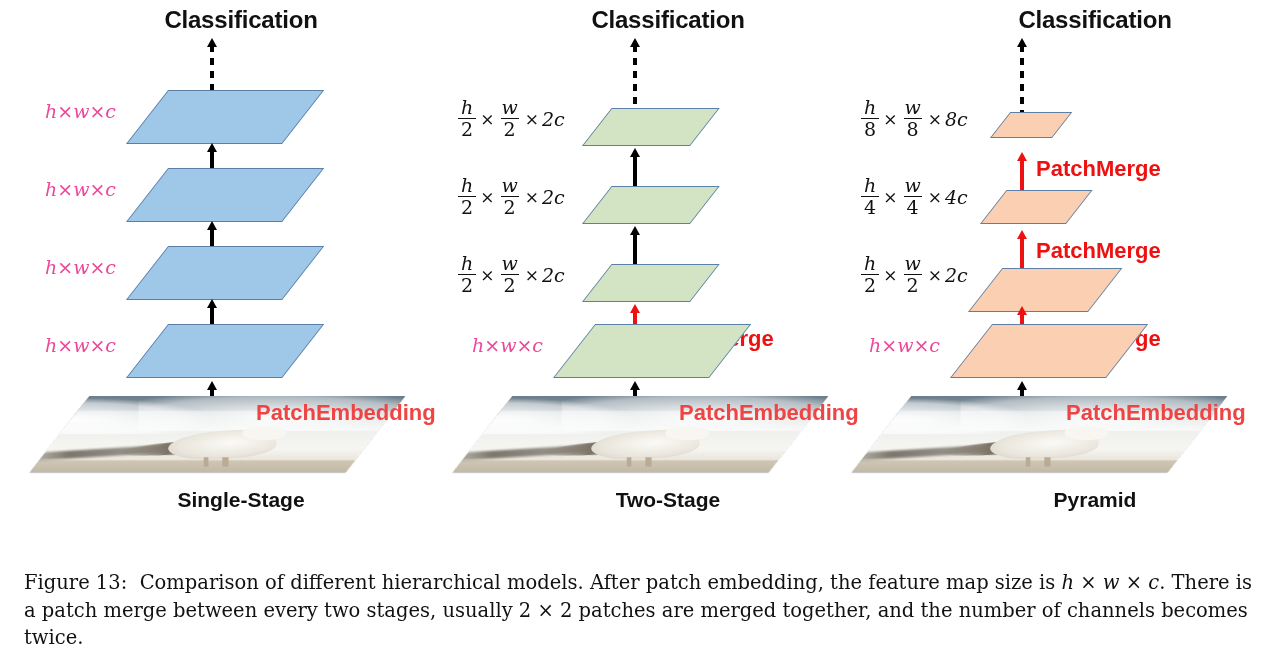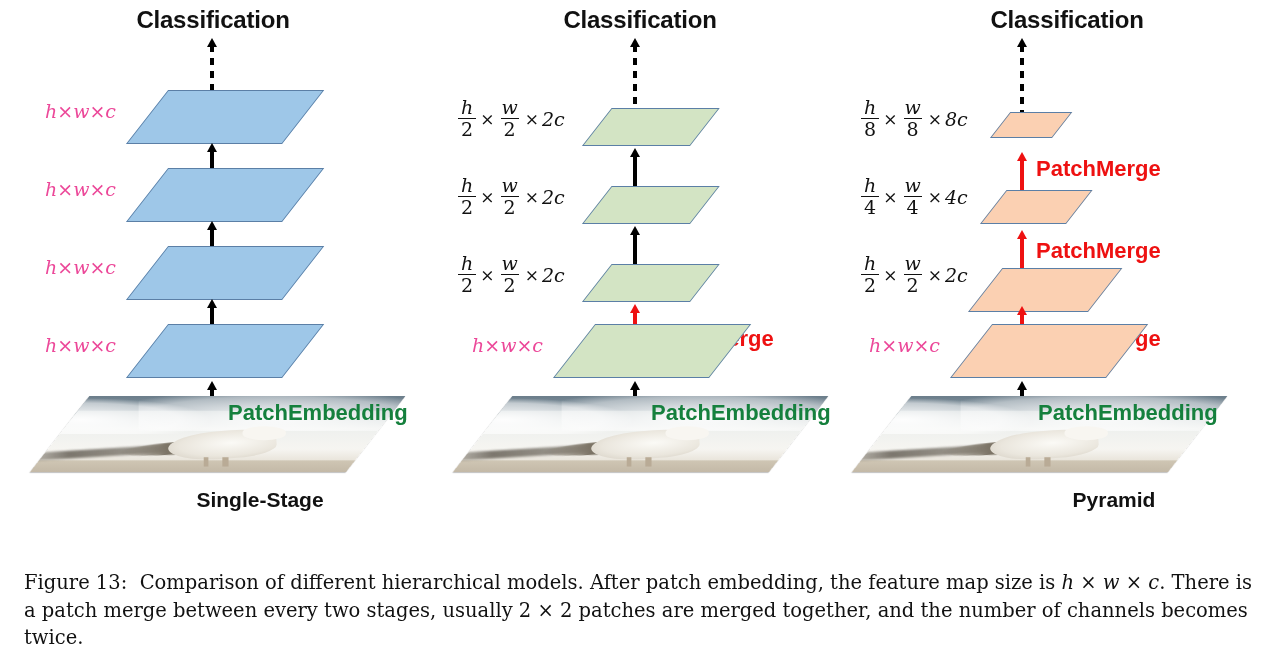--- a/index.html
+++ b/index.html
@@ -5,21 +5,21 @@
   * { box-sizing: border-box; }
   html, body {
     margin: 0; padding: 0;
     width: 1280px; height: 648px;
     background: #ffffff;
     font-family: "Liberation Sans", sans-serif;
     overflow: hidden;
   }
   #root { position: relative; width: 1280px; height: 648px; background:#fff; }
 
-  .col { position: absolute; top: 0; height: 530px; width: 426px; }
+  .col { position: absolute; top: 0; height: 530px; width: 426px; padding-left: 28px; }
 
   .col-title {
     position: absolute;
     width: 100%;
     text-align: center;
     top: 6px;
     font-size: 24px;
     font-weight: bold;
     color: #111;
     letter-spacing: -0.2px;
@@ -27,21 +27,20 @@
   }
   .col-footer {
     position: absolute;
     width: 100%;
     text-align: center;
     top: 488px;
     font-size: 21px;
     font-weight: bold;
     color: #111;
     font-family: "Liberation Sans", sans-serif;
-    margin-left: 47px;
   }
 
   
   .plane {
     position: absolute;
     border: 1.4px solid #4a6b92;
     transform: skewX(-38deg);
     transform-origin: bottom left;
   }
   .plane.blue   { background: #9ec7e8; border-color: #5b7fa6; }
@@ -137,21 +136,21 @@
   .tail { font-style: italic; font-size: 19px; text-align: right; }
 
   .op-label {
     position: absolute;
     font-size: 22px;
     font-weight: bold;
     white-space: nowrap;
     font-family: "Liberation Sans", sans-serif;
   }
   .op-merge { color: #ee1111; text-align: right; }
-  .op-embed { color: #15803d; }
+  .op-embed { color: #ef4444; margin-left: 28px; }
 
   
   #caption {
     position: absolute;
     left: 24px; top: 556px; width: 1238px;
     font-family: "DejaVu Serif", "Liberation Serif", serif;
     font-size: 19.5px;
     line-height: 1.42;
     color: #111;
     text-align: left;
@@ -317,20 +316,21 @@
         <div class="gull-wing"></div>
         <div class="gull-body"></div>
         <div class="gull-head"></div>
         <div class="gull-leg1"></div>
         <div class="gull-leg2"></div>
       </div>
     </div>
 
     <div class="op-label op-embed" style="left:224px; top:400px;">PatchEmbedding</div>
 
+    <div class="col-footer">Two-Stage</div>
   </div>
 
   <div class="col" style="left:854px;">
 
     <div class="col-title">Classification</div>
 
     <div class="arrow dashed" style="left:168px; top:38px; height:88px;">
       <div class="head"></div>
       <div class="shaft"></div>
     </div>

